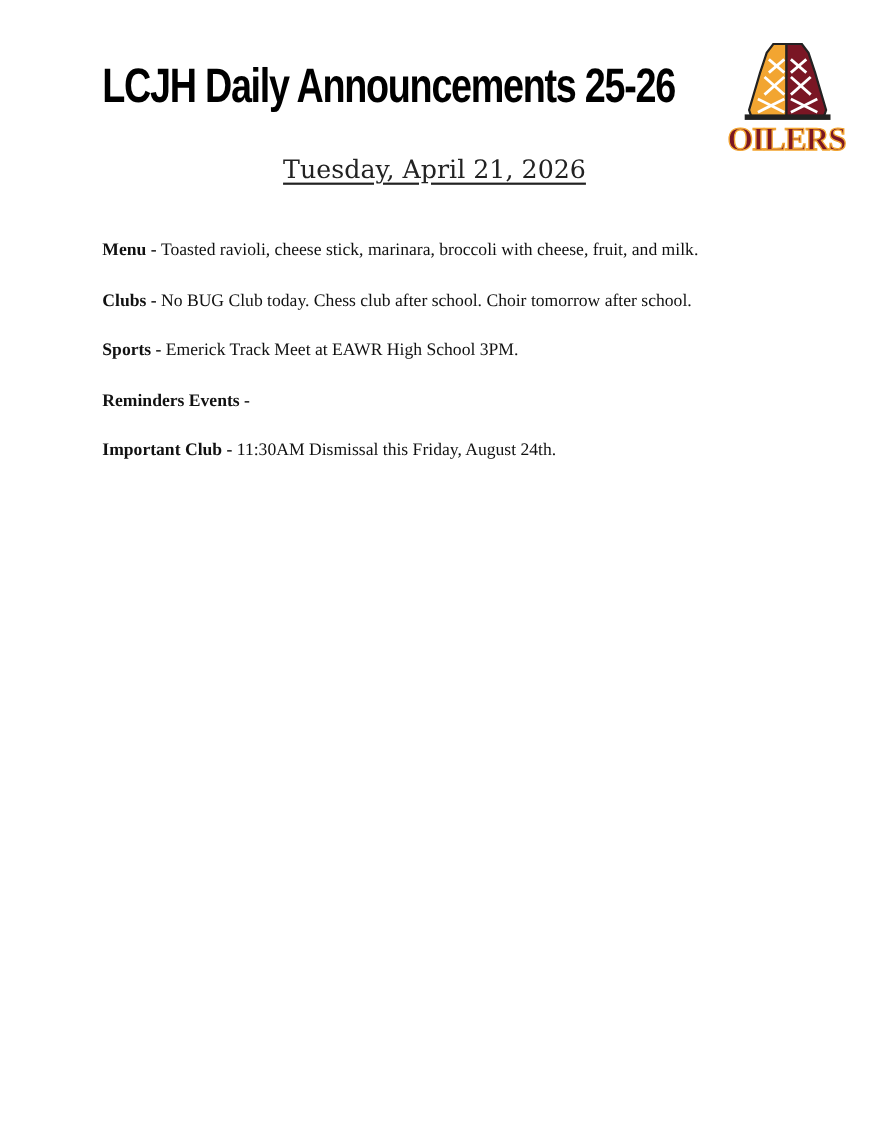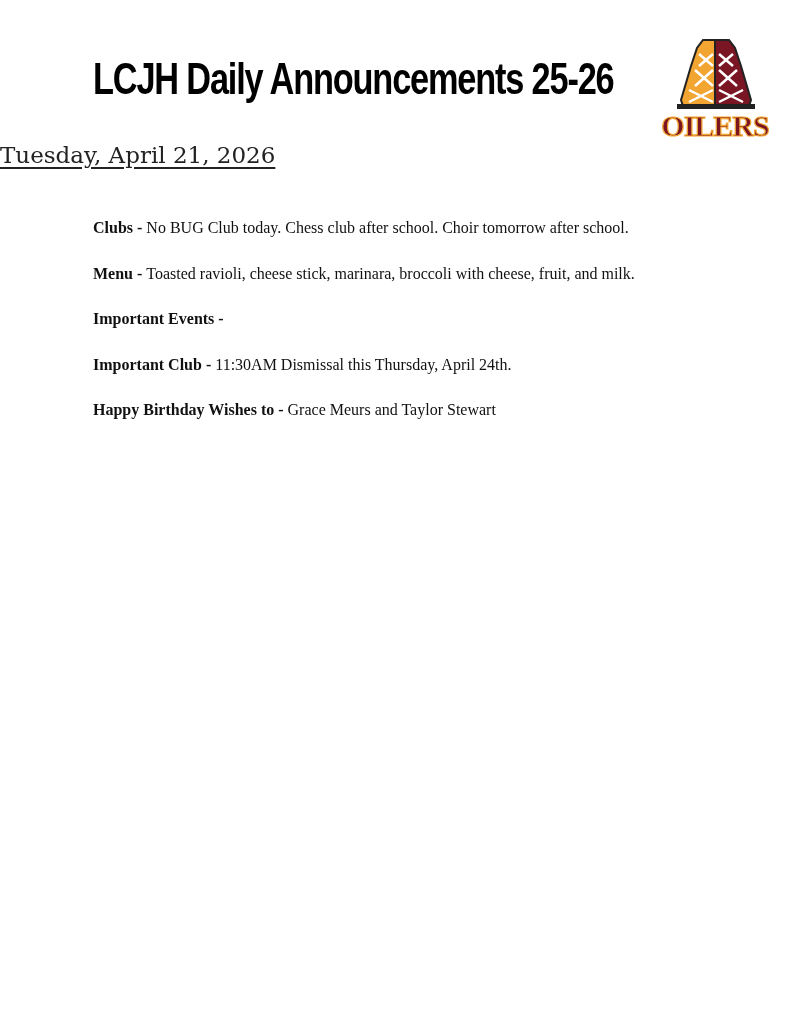--- a/index.html
+++ b/index.html
@@ -6,21 +6,21 @@
   body { width: 790px; height: 1024px; position: relative; overflow: hidden; color: #111; }
   .title {
     position: absolute; left: 93px; top: 52px;
     font-family: "Liberation Sans", sans-serif; font-weight: bold;
     font-size: 44px; line-height: 54px; letter-spacing: -1.5px;
     transform: scaleX(0.78); transform-origin: left top;
     white-space: nowrap; color: #000;
   }
   .logo { position: absolute; left: 653px; top: 36px; width: 124px; height: 106px; }
   .date {
-    position: absolute; left: 0; width: 790px; top: 140px; text-align: left;
+    position: absolute; left: 0; width: 790px; top: 140px; text-align: center;
     font-family: "DejaVu Serif", serif; font-size: 23px; line-height: 30px;
     text-decoration: underline; text-underline-offset: 4px; color: #222;
   }
   .content {
     position: absolute; left: 93px; top: 210px; width: 610px;
     font-family: "Liberation Serif", serif; font-size: 16px; color: #111;
   }
   .item { line-height: 35px; margin-bottom: 10.5px; }
   .item b { font-weight: bold; }
 </style>
@@ -52,27 +52,27 @@
     </g>
     <rect x="24" y="68" width="78" height="5" fill="#222"></rect>
     <text x="62" y="100" text-anchor="middle" font-family="Liberation Serif, serif" font-weight="bold" font-size="30" fill="#7A1624" stroke="#F2A531" stroke-width="1.2" letter-spacing="-1">OILERS</text>
   </svg>
 </div>
 
 <div class="date">Tuesday, April 21, 2026</div>
 
 <div class="content">
   <div class="item">
+    <b>Menu - </b><span>Toasted ravioli, cheese stick, marinara, broccoli with cheese, fruit, and milk.</span>
+  </div>
+  <div class="item">
     <b>Clubs - </b><span>No BUG Club today. Chess club after school. Choir tomorrow after school.</span>
   </div>
   <div class="item">
-    <b>Menu - </b><span>Toasted ravioli, cheese stick, marinara, broccoli with cheese, fruit, and milk.</span>
+    <b>Sports - </b><span>Emerick Track Meet at EAWR High School 3PM.</span>
   </div>
   <div class="item">
-    <b>Important Events - </b><span></span>
+    <b>Reminders Events - </b><span></span>
   </div>
   <div class="item">
-    <b>Important Club - </b><span>11:30AM Dismissal this Thursday, April 24th.</span>
-  </div>
-  <div class="item">
-    <b>Happy Birthday Wishes to - </b><span>Grace Meurs and Taylor Stewart</span>
+    <b>Important Club - </b><span>11:30AM Dismissal this Friday, August 24th.</span>
   </div>
 </div>
 
 </body></html>

